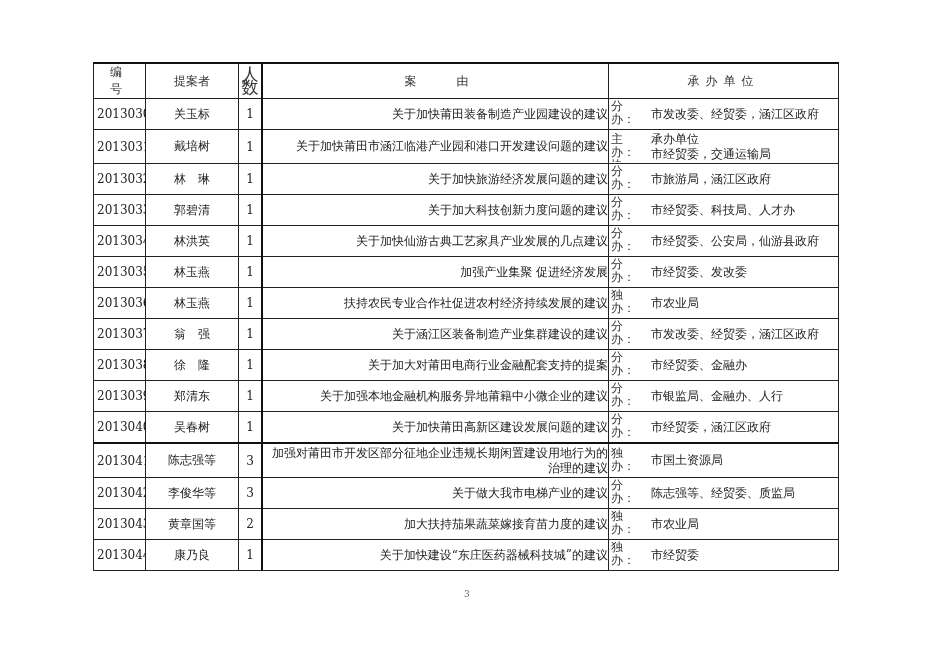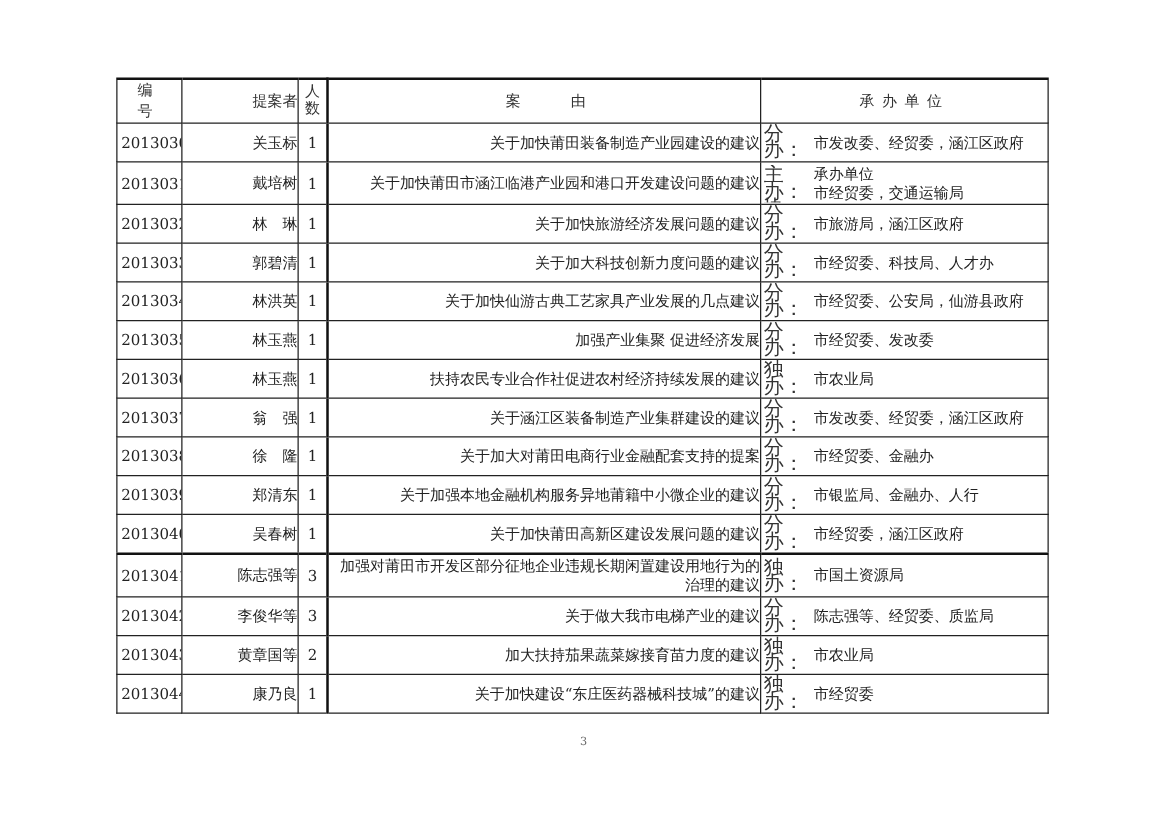--- a/index.html
+++ b/index.html
@@ -4,31 +4,31 @@
 <style>
   html, body { margin: 0; padding: 0; background: #ffffff; }
   body { width: 936px; height: 662px; position: relative; overflow: hidden;
          font-family: "DejaVu Serif", "Liberation Serif", serif; color: #222; }
   table.main { position: absolute; left: 93px; top: 62px; border-collapse: collapse;
                table-layout: fixed; width: 629px; font-size: 12px; }
   table.main td, table.main th { border: 1px solid #222; padding: 0; overflow: hidden;
                font-weight: normal; vertical-align: middle; }
   table.main thead th { border-top: 2px solid #111; height: 30px; color: #333; }
   .c-id { width: 48px; text-align: left; padding-left: 3px !important; }
-  .c-name { width: 92px; text-align: right; }
+  .c-name { width: 92px; text-align: center; }
   .c-num { width: 22px; text-align: center; border-right: 2px solid #111 !important; }
   .c-reason { width: 343px; text-align: right; padding-left: 2px !important; line-height: 15px; }
   .c-unit { width: 229px; position: relative; }
-  .hdr-num { line-height: 13px; font-size: 12px; font-family: Liberation Mono, monospace; }
+  .hdr-num { line-height: 13px; font-size: 17px; }
   .hdr-spaced { letter-spacing: 40px; padding-left: 40px; }
   .hdr-unit { letter-spacing: 6px; margin-top: 14px; }
   tbody tr { height: 31px; }
   tbody tr.sep td { border-top: 2px solid #111; }
   .unit-wrap { display: flex; align-items: center; height: 100%; position: relative; }
-  .role { width: 30px; font-size: 16px; line-height: 13px; align-self: flex-start;
+  .role { width: 30px; font-size: 12px; line-height: 13px; align-self: flex-start;
           padding-left: 2px; padding-top: 1px; color: #333; white-space: normal; word-break: break-all; height: 29px; overflow: hidden; }
   .org { padding-left: 10px; line-height: 15px; }
   .page-num { position: absolute; left: 464px; top: 589px; font-size: 9px; color: #666; }
 </style>
 </head>
 <body>
 
 <table class="main">
   <thead>
     <tr>

